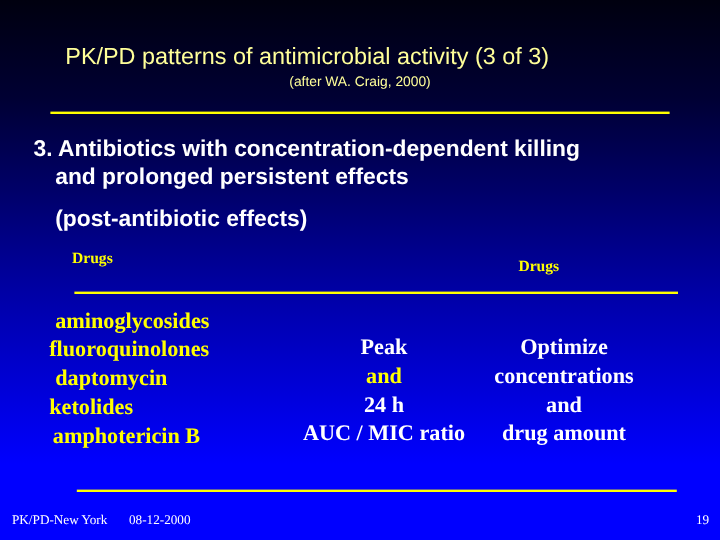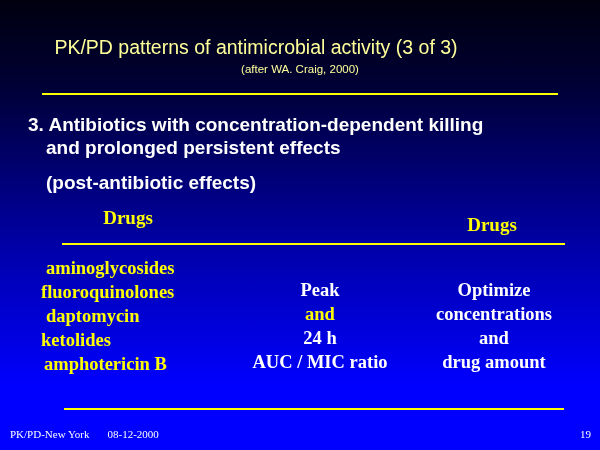--- a/index.html
+++ b/index.html
@@ -75,23 +75,23 @@
   }
   .heading .ln2 { display: block; padding-left: 18px; }
   .heading .ln3 { display: block; padding-left: 18px; margin-top: 12px; }
 
   
   .col-head {
     position: absolute;
     color: #ffff00;
     font-family: "Liberation Serif", serif;
     font-weight: bold;
-    font-size: 19px;
-    white-space: nowrap;
-    text-align: center;
+    font-size: 13px;
+    white-space: nowrap;
+    text-align: left;
   }
   .head-drugs  { left: 60px;  top: 207px; width: 136px; }
   .head-param  { left: 208px; top: 206px; width: 222px; }
   .head-goal   { left: 432px; top: 214px; width: 120px; }
 
   .cell {
     position: absolute;
     font-family: "Liberation Serif", serif;
     font-weight: bold;
     font-size: 18.5px;
@@ -112,21 +112,21 @@
   .col-param {
     left: 222px;
     top: 278px;
     width: 196px;
     color: #ffffff;
     text-align: center;
   }
   .col-param .hl { color: #ffff00; }
 
   .col-goal {
-    left: 414px;
+    left: 390px;
     top: 278px;
     width: 160px;
     color: #ffffff;
     text-align: center;
   }
 
   .cell div { white-space: nowrap; }
 
   
   .footer-left {

